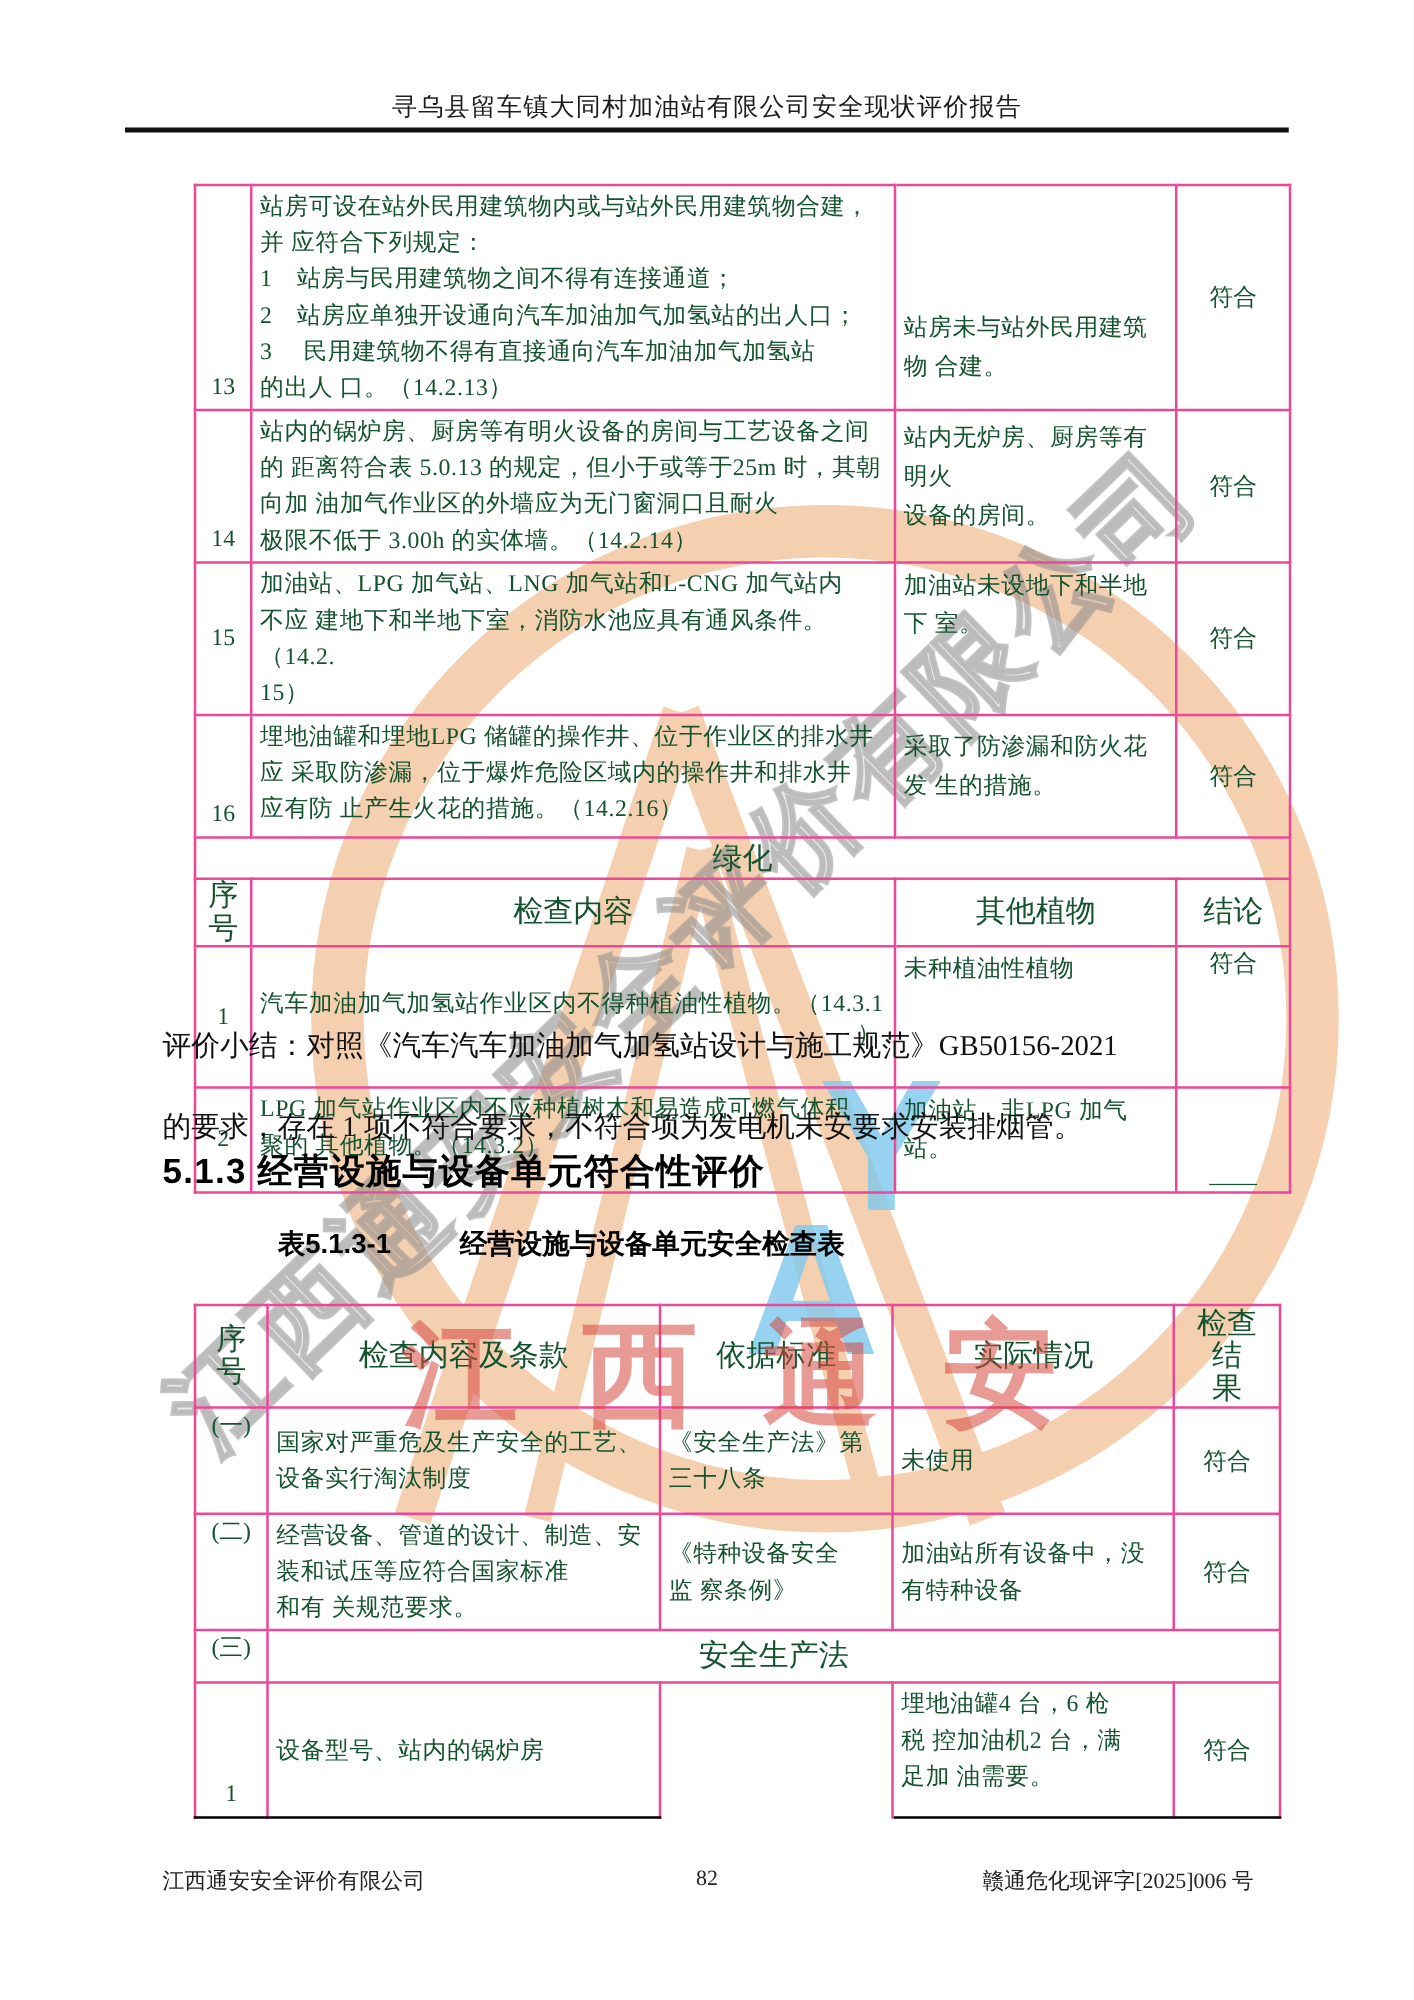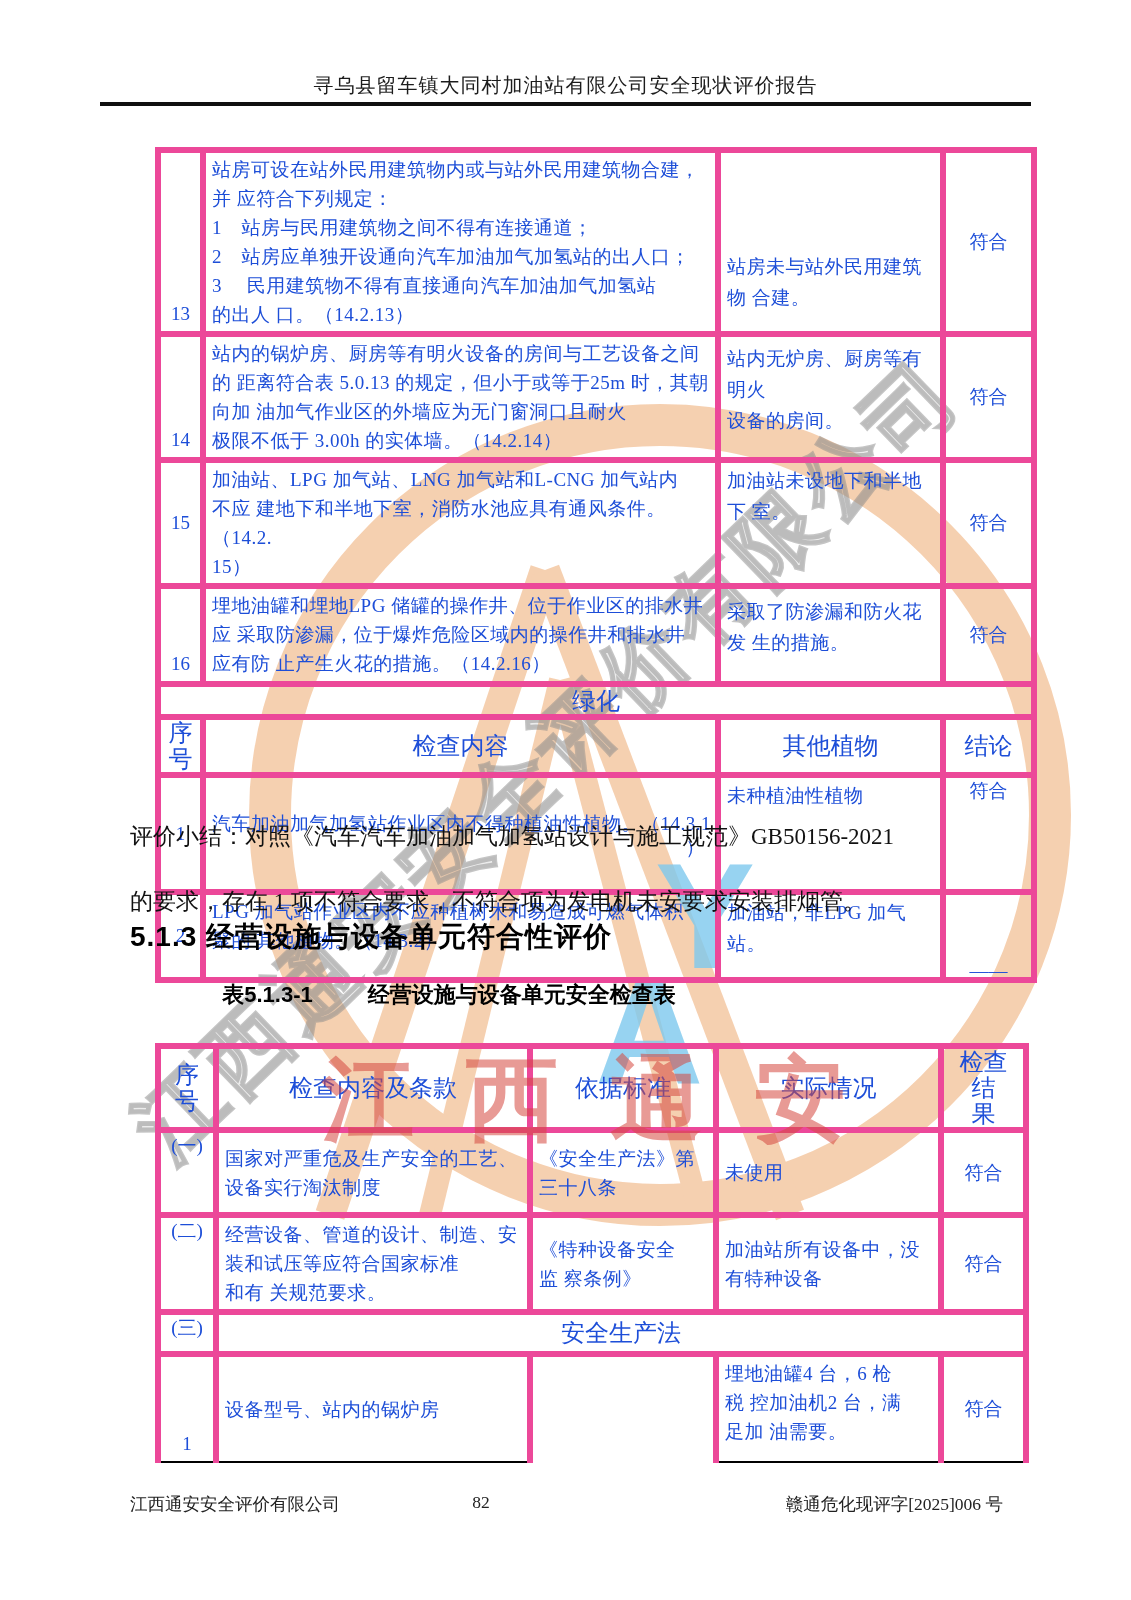--- a/index.html
+++ b/index.html
@@ -22,21 +22,21 @@
              color:#d64840; opacity:.55;
              font-family:"Liberation Sans","DejaVu Sans",sans-serif; }
 
   
   .content-layer { position:relative; z-index:1; }
   .hdr-title { position:absolute; left:0; top:72px; width:1131px; text-align:center;
                font-size:20px; color:#1c1c1c; letter-spacing:1px; }
   .hdr-rule  { position:absolute; left:100px; top:102px; width:931px; height:4px; background:#101010; }
 
   table { border-collapse:collapse; table-layout:fixed; position:absolute; background:transparent; }
-  td { border:6px solid #ec4899; color:#1d4ed8; overflow:hidden; }
+  td { border:2px solid #ec4899; color:#14532d; overflow:hidden; }
   .t1 { left:155px; top:147px; width:876px; border:2px solid #000; }
   .t2 { left:155px; top:1043px; width:868px; border:2px solid #000; border-bottom:none; }
 
   td.seq   { text-align:center; font-size:19px; }
   td.body  { font-size:19px; letter-spacing:.5px; line-height:29px; padding:2px 4px 2px 6px; white-space:pre-line; }
   td.rec   { font-size:19px; letter-spacing:.5px; line-height:31px; padding:2px 4px 18px 6px; white-space:pre-line;margin-left:36px; }
   td.concl { text-align:center; font-size:19px; }
   td.hd    { text-align:center; font-weight:normal; font-size:24px; white-space:pre-line; line-height:26px;
              font-family:"Liberation Sans","DejaVu Sans",sans-serif;margin-top:32px; }
   .va-top{vertical-align:top;} .va-mid{vertical-align:middle;} .va-bot{vertical-align:bottom;}
@@ -48,21 +48,21 @@
   .summary div { line-height:65px; white-space:nowrap; }
   .sec-heading { position:absolute; left:130px; top:918px; font-size:28px; font-weight:bold; color:#000;
                  font-family:"Liberation Sans","DejaVu Sans",sans-serif; letter-spacing:1px; }
   .tbl-caption { position:absolute; left:0; top:980px; width:898px; text-align:center;
                  font-size:22px; font-weight:bold; color:#000;
                  font-family:"Liberation Sans","DejaVu Sans",sans-serif; }
   .tbl-caption .gap { margin-left:55px; }
 
   .footer { position:absolute; left:0; top:1492px; width:1131px; font-size:17.5px; color:#222; }
   .footer .fl { position:absolute; left:130px; }
-  .footer .fc { position:absolute; left:0; width:962px; text-align:center; }
+  .footer .fc { position:absolute; left:0; width:1131px; text-align:center; }
   .footer .fr { position:absolute; right:128px; }
 </style>
 </head>
 <body>
 
 <div class="page">
 
   <svg class="wm-logo" width="1131" height="1600" viewBox="0 0 1131 1600">
     <circle cx="660" cy="815" r="390" fill="none" stroke="#f5cba8" stroke-width="42"></circle>
     <path d="M545 570 L330 1215" stroke="#f5cba8" stroke-width="30" fill="none"></path>

